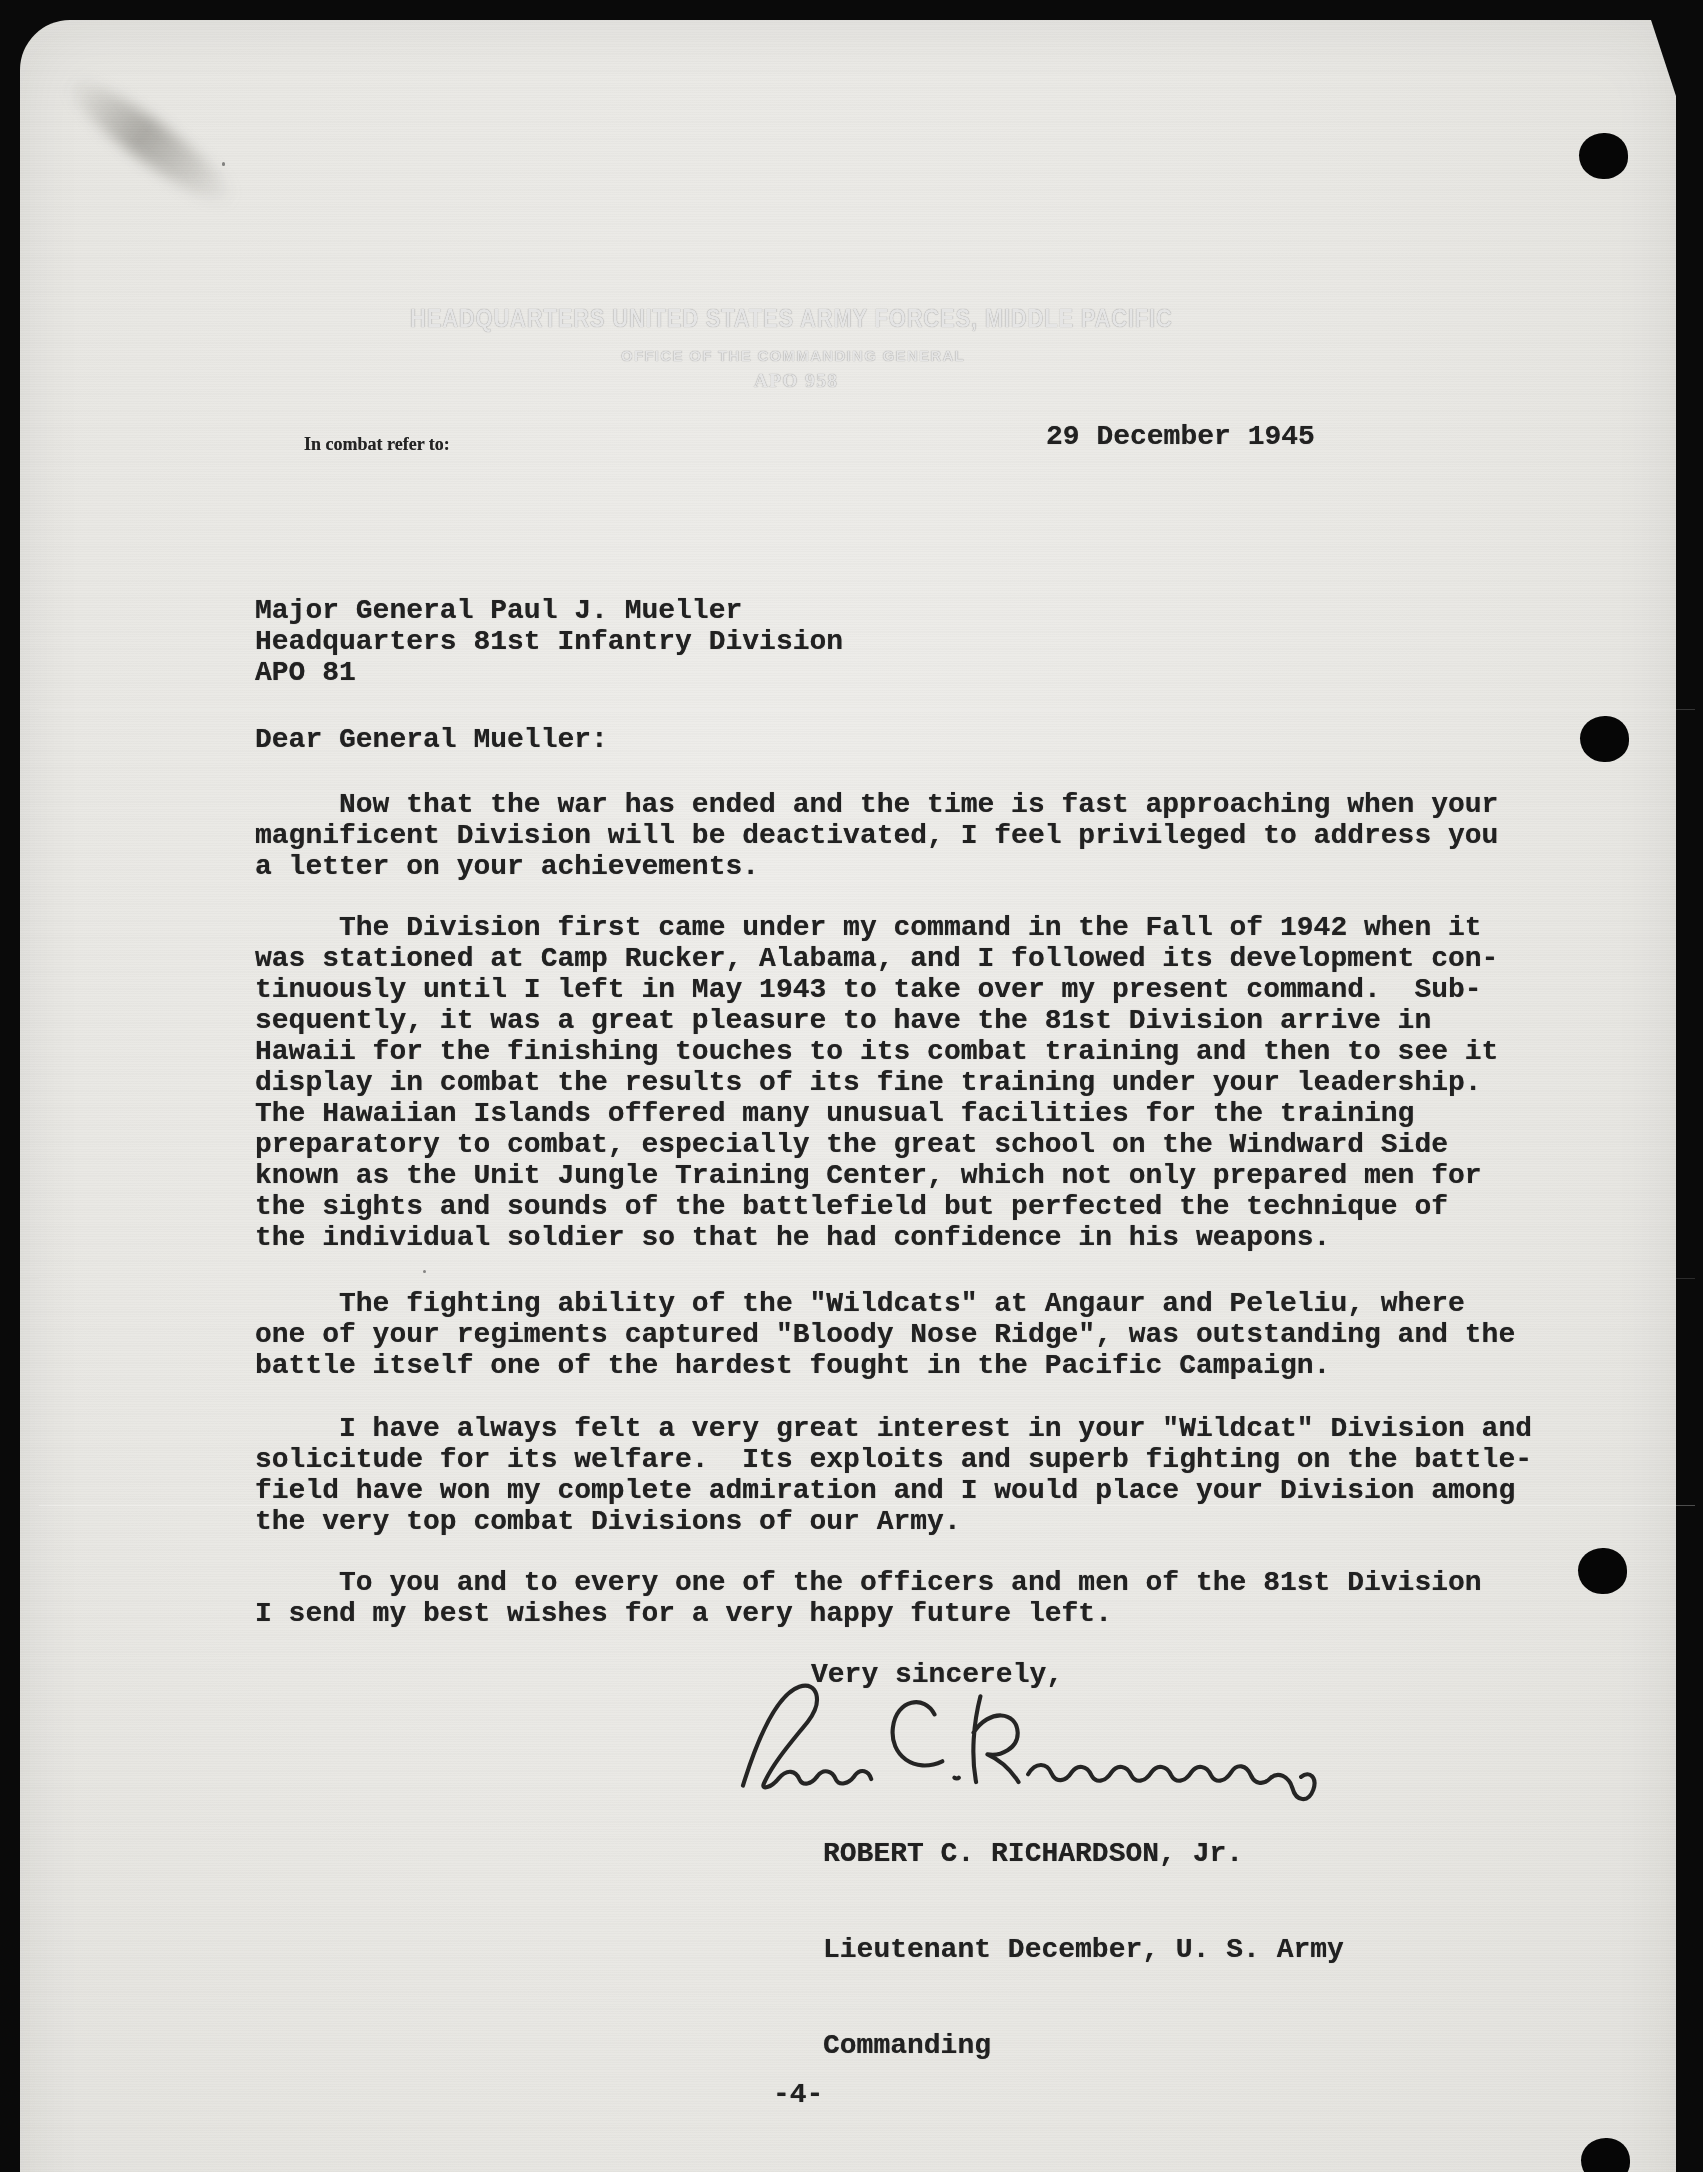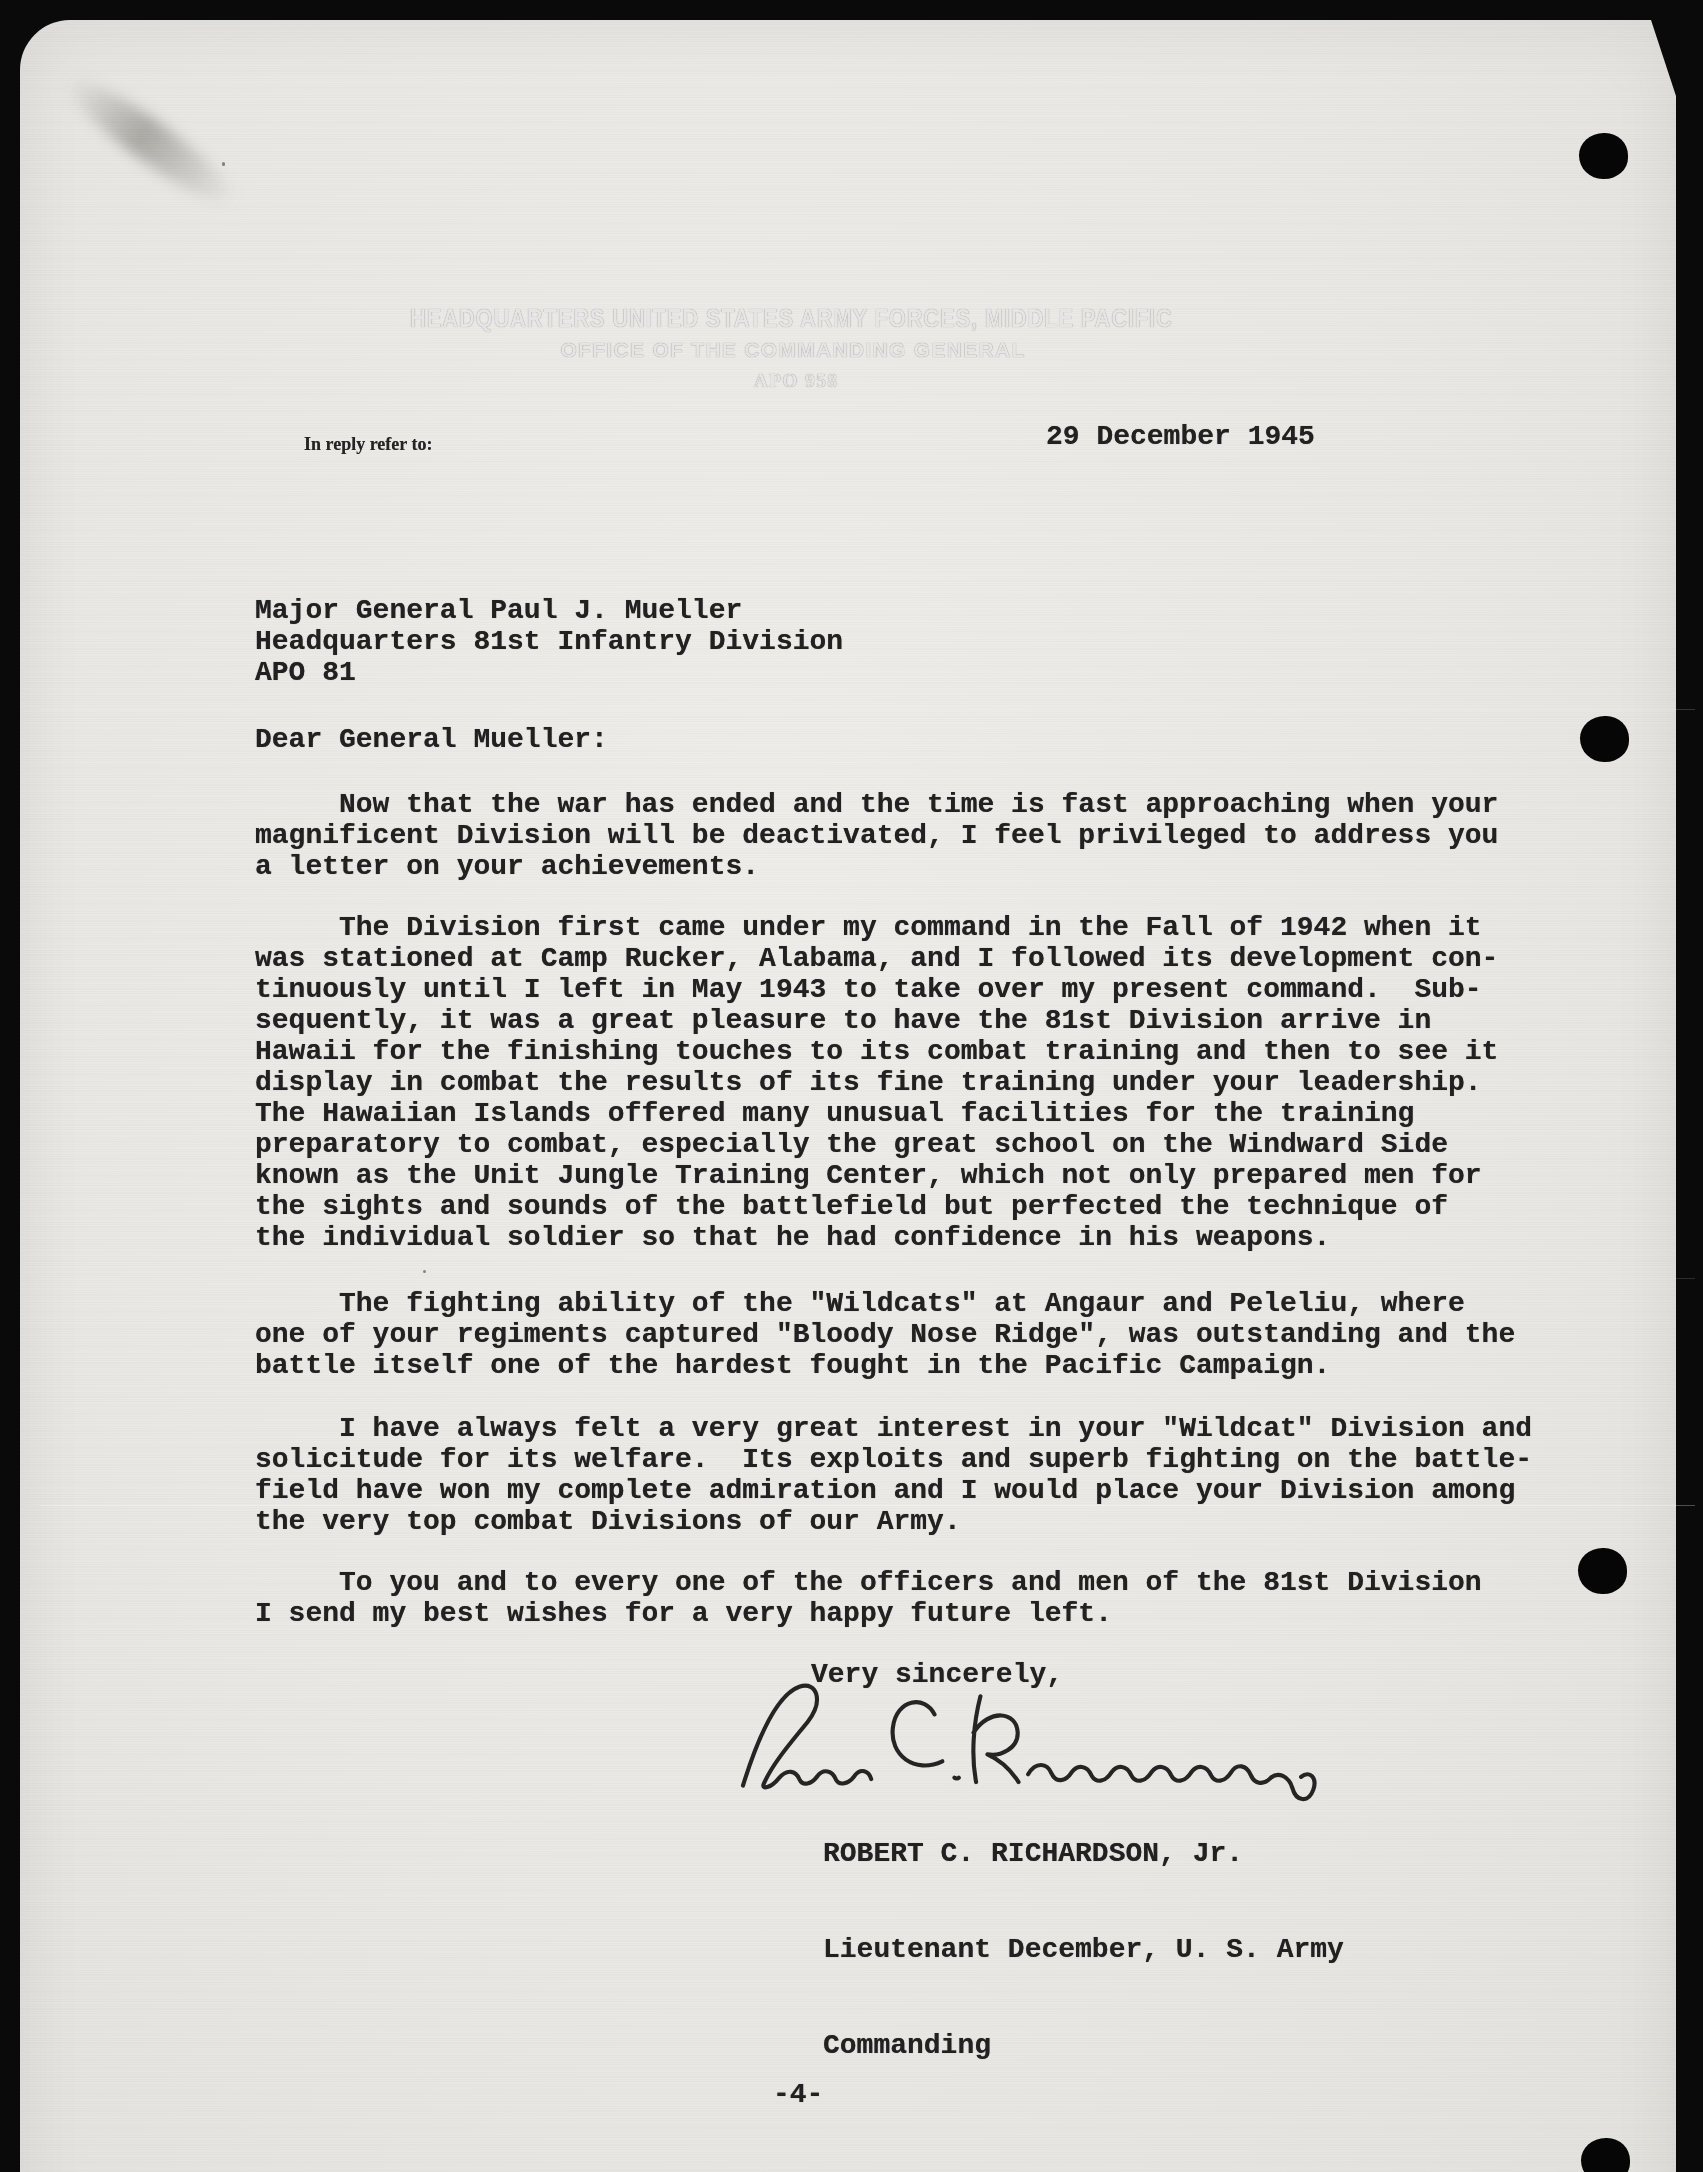--- a/index.html
+++ b/index.html
@@ -43,21 +43,21 @@
   .hole{
     position:absolute;width:49px;height:46px;background:#060606;
     border-radius:52% 48% 50% 50% / 50% 50% 47% 53%;
   }
   
   .lh{position:absolute;text-align:center;color:#e5e5e5;font-weight:700;
       white-space:nowrap;text-shadow:0 0 0.9px rgba(25,25,25,0.55);}
   .lh span{display:inline-block;}
   .lh1{left:270px;top:304px;width:1043px;font-size:25px;letter-spacing:0.9px;}
   .lh1 span{transform:scaleX(0.88);}
-  .lh2{left:402px;top:338px;width:782px;font-size:21px;letter-spacing:1.3px;}
+  .lh2{left:402px;top:347px;width:782px;font-size:15px;letter-spacing:1.3px;}
   .lh3{left:622px;top:370px;width:348px;font-size:19.6px;letter-spacing:1.3px;font-family:Liberation Serif, serif;}
   .ref-label{
     position:absolute;left:304px;top:434px;
     font-family:"Liberation Serif", serif;font-weight:700;font-size:18px;
     color:#242424;text-shadow:0 0 0.4px rgba(30,30,30,0.5);white-space:nowrap;
   }
   
   .type{
     position:absolute;left:255px;
     font-family:"Liberation Mono", monospace;font-weight:700;
@@ -94,21 +94,21 @@
 
   <div class="speck" style="left:202px;top:142px;width:3.9px;height:3.9px;"></div>
   <div class="speck" style="left:403px;top:1250px;width:3px;height:3px;"></div>
   <div class="speck" style="left:1169px;top:1345px;width:2.6px;height:2.6px;"></div>
 </div>
 
 <div class="lh lh1"><span>HEADQUARTERS UNITED STATES ARMY FORCES, MIDDLE PACIFIC</span></div>
 <div class="lh lh2"><span>OFFICE OF THE COMMANDING GENERAL</span></div>
 <div class="lh lh3"><span>APO 958</span></div>
 
-<div class="ref-label">In reply refer to:</div>
+<div class="ref-label">In combat refer to:</div>
 <div class="type date-line">29 December 1945</div>
 
 <div class="type recipient">Major General Paul J. Mueller
 Headquarters 81st Infantry Division
 APO 81</div>
 <div class="type salutation">Dear General Mueller:</div>
 <div class="type para1">     Now that the war has ended and the time is fast approaching when your
 magnificent Division will be deactivated, I feel privileged to address you
 a letter on your achievements.</div>
 <div class="type para2">     The Division first came under my command in the Fall of 1942 when it

